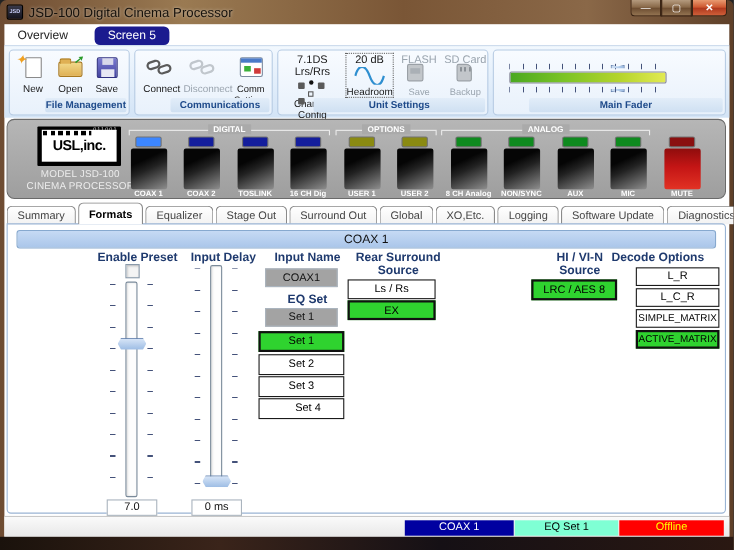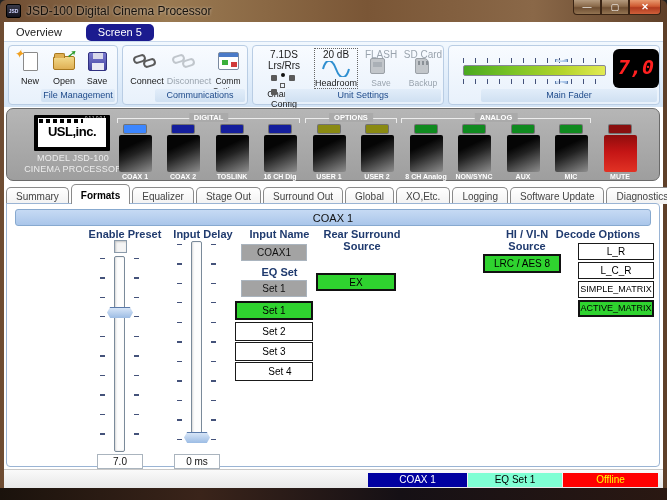--- a/index.html
+++ b/index.html
@@ -30,21 +30,21 @@
   .view-tabs{ position:absolute; left:8px; top:24px; height:17px; display:flex; gap:16px; }
   .vtab{ font-size:11px; color:#222; padding:2px 8px; }
   .vtab.active{ background:#1b1b8f; color:#fff; border-radius:5px; padding:2px 12px; }
   
   .ribbon{ position:absolute; left:4px; top:41px; width:659px; height:66px;
     background:linear-gradient(#f2f8fe,#dfecfa 60%,#d3e4f6); border-top:1px solid #c9d9ec; }
   .grp{ position:absolute; top:3px; height:60px; border:1px solid #b9cde4; border-radius:4px;
     background:linear-gradient(#f8fbff,#e8f1fb); }
   .grp-label{ position:absolute; left:2px; right:2px; bottom:2px; height:13px;
     background:linear-gradient(#e2edf9,#cfe0f2); border-radius:2px; text-align:center;
-    font-size:9px; font-weight:normal; color:#1e4a8a; line-height:13px;margin-left:30px; }
+    font-size:9px; font-weight:bold; color:#1e4a8a; line-height:13px;margin-left:30px; }
   .rbtn{ position:absolute; top:3px; width:38px; text-align:center; font-size:9px; color:#1a1a1a; }
   .rbtn .ic{ display:block; height:26px; position:relative; }
   .rbtn .cap{ display:block; margin-top:1px; }
   .rbtn.disabled{ color:#9aa4ae; }
   .rbtn.focused{ outline:1px dotted #666; }
   .topcap{ display:block; font-size:10px; color:#1a1a1a; }
   .disabled .topcap{ color:#9aa4ae; }
   
   .ic-page{ position:absolute; left:12px; top:3px; width:15px; height:19px; background:#fff;
     border:1px solid #8a8a8a; border-radius:1px; }
@@ -260,21 +260,20 @@
         <span class="cap">Backup</span>
       </div>
       <div class="grp-label">Unit Settings</div>
     </div>
 
     <div class="grp" style="left:444px; width:212px;">
       <div class="fader-ticks" style="top:12px;"></div>
       <div class="fader-track"></div>
       <div class="fader-thumb" style="left:106px;"></div>
       <div class="fader-ticks" style="top:33px;"></div>
-      <div class="fader-display">7,0</div>
       <div class="grp-label">Main Fader</div>
     </div>
   </div>
 
   <div class="device">
     <div class="logo">
       <div class="logo-bits">011001</div>
       <div class="logo-inner">USL,inc.</div>
     </div>
     <div class="model" style="top:44px;">MODEL JSD-100</div>
@@ -382,20 +381,21 @@
     <div class="field" style="left:234px; top:40px;">COAX1</div>
     <div class="flabel" style="left:230px; top:62px; width:85px;">EQ Set</div>
     <div class="field" style="left:234px; top:76px;">Set 1</div>
     <div class="optbtn sel" style="left:228px; top:97px; width:78px; height:19px; line-height:16px;">Set 1</div>
     <div class="optbtn" style="left:228px; top:118px; width:78px; height:19px; line-height:17px;">Set 2</div>
     <div class="optbtn" style="left:228px; top:138px; width:78px; height:19px; line-height:17px;">Set 3</div>
     <div class="optbtn" style="left:228px; top:158px; width:78px; height:19px; line-height:17px;padding-left:12px;">Set 4</div>
 
     <div class="flabel" style="left:305px; top:24px; width:100px;">Rear Surround
 Source</div>
+    <div class="optbtn" style="left:309px; top:50px; width:80px; height:18px; line-height:16px;">Ls / Rs</div>
     <div class="optbtn sel" style="left:309px; top:69px; width:80px; height:18px; line-height:15px;">EX</div>
 
     <div class="flabel" style="left:465px; top:24px; width:110px;">HI / VI-N
 Source</div>
     <div class="optbtn sel" style="left:476px; top:50px; width:78px; height:19px; line-height:16px;">LRC / AES 8</div>
 
     <div class="flabel" style="left:548px; top:24px; width:86px;">Decode Options</div>
     <div class="optbtn" style="left:571px; top:39px; width:76px; height:17px; line-height:15px;">L_R</div>
     <div class="optbtn" style="left:571px; top:58px; width:76px; height:17px; line-height:15px;">L_C_R</div>
     <div class="optbtn" style="left:571px; top:77px; width:76px; height:17px; line-height:15px; font-size:9px;">SIMPLE_MATRIX</div>

